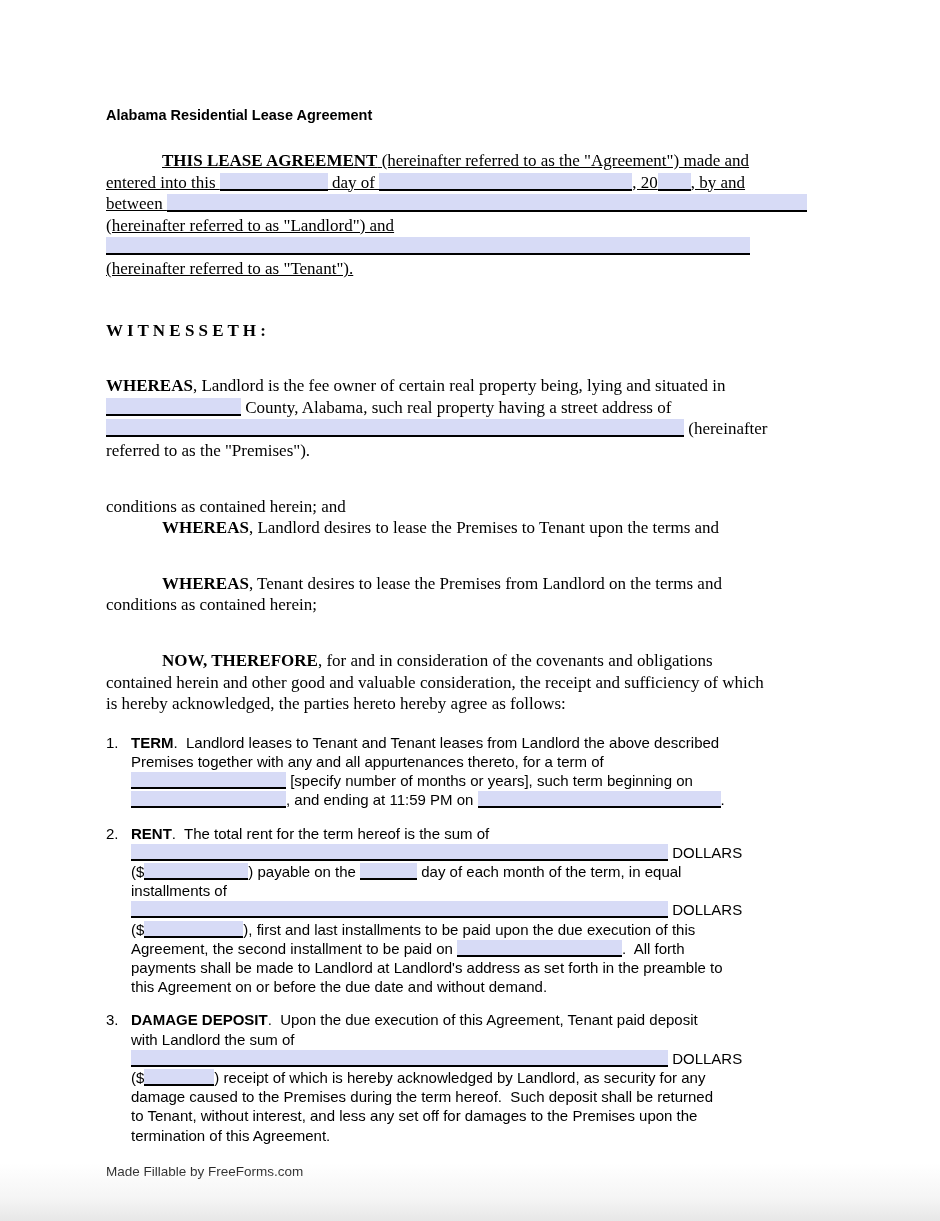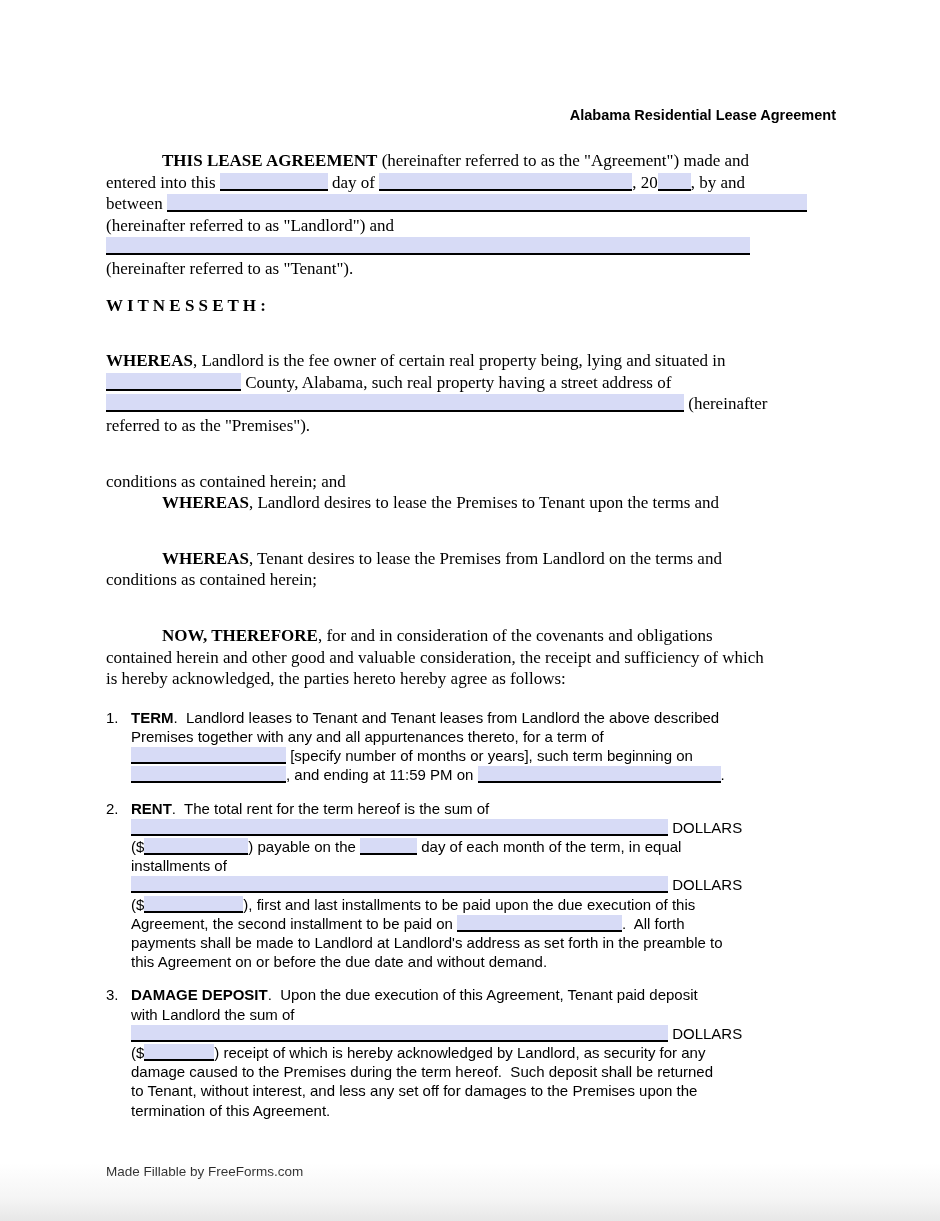--- a/index.html
+++ b/index.html
@@ -16,27 +16,27 @@
     position:absolute;left:0;right:0;bottom:0;height:58px;
     background:linear-gradient(180deg, rgba(235,235,235,0) 0%, rgba(233,233,233,0.45) 60%, #e7e7e7 100%);
     pointer-events:none;
   }
   .content{
     position:absolute;left:106px;top:106px;width:730px;
   }
   .doc-title{
     font-family:"Liberation Sans", sans-serif;
     font-weight:bold;font-size:14.5px;line-height:18px;
-    text-align:right;
+    text-align:left;
   }
   .serif-para{font-size:17px;line-height:21.6px;margin-top:34px;}
-  .first-para{margin-top:26px;}
+  .first-para{margin-top:26px;text-decoration:underline;}
   .line{white-space:pre;}
   .indent{padding-left:56px;}
-  .heading{font-weight:bold;font-size:17px;line-height:21.6px;margin-top:15px;}
+  .heading{font-weight:bold;font-size:17px;line-height:21.6px;margin-top:40px;}
   b{font-weight:bold;}
   
   .blank{
     display:inline-block;
     background:#d7dbf6;
     border-bottom:2px solid #000;
     height:16px;
     vertical-align:-3px;
   }
   .list{margin-top:18px;font-family:"Liberation Sans", sans-serif;font-size:15px;line-height:19.2px;}

